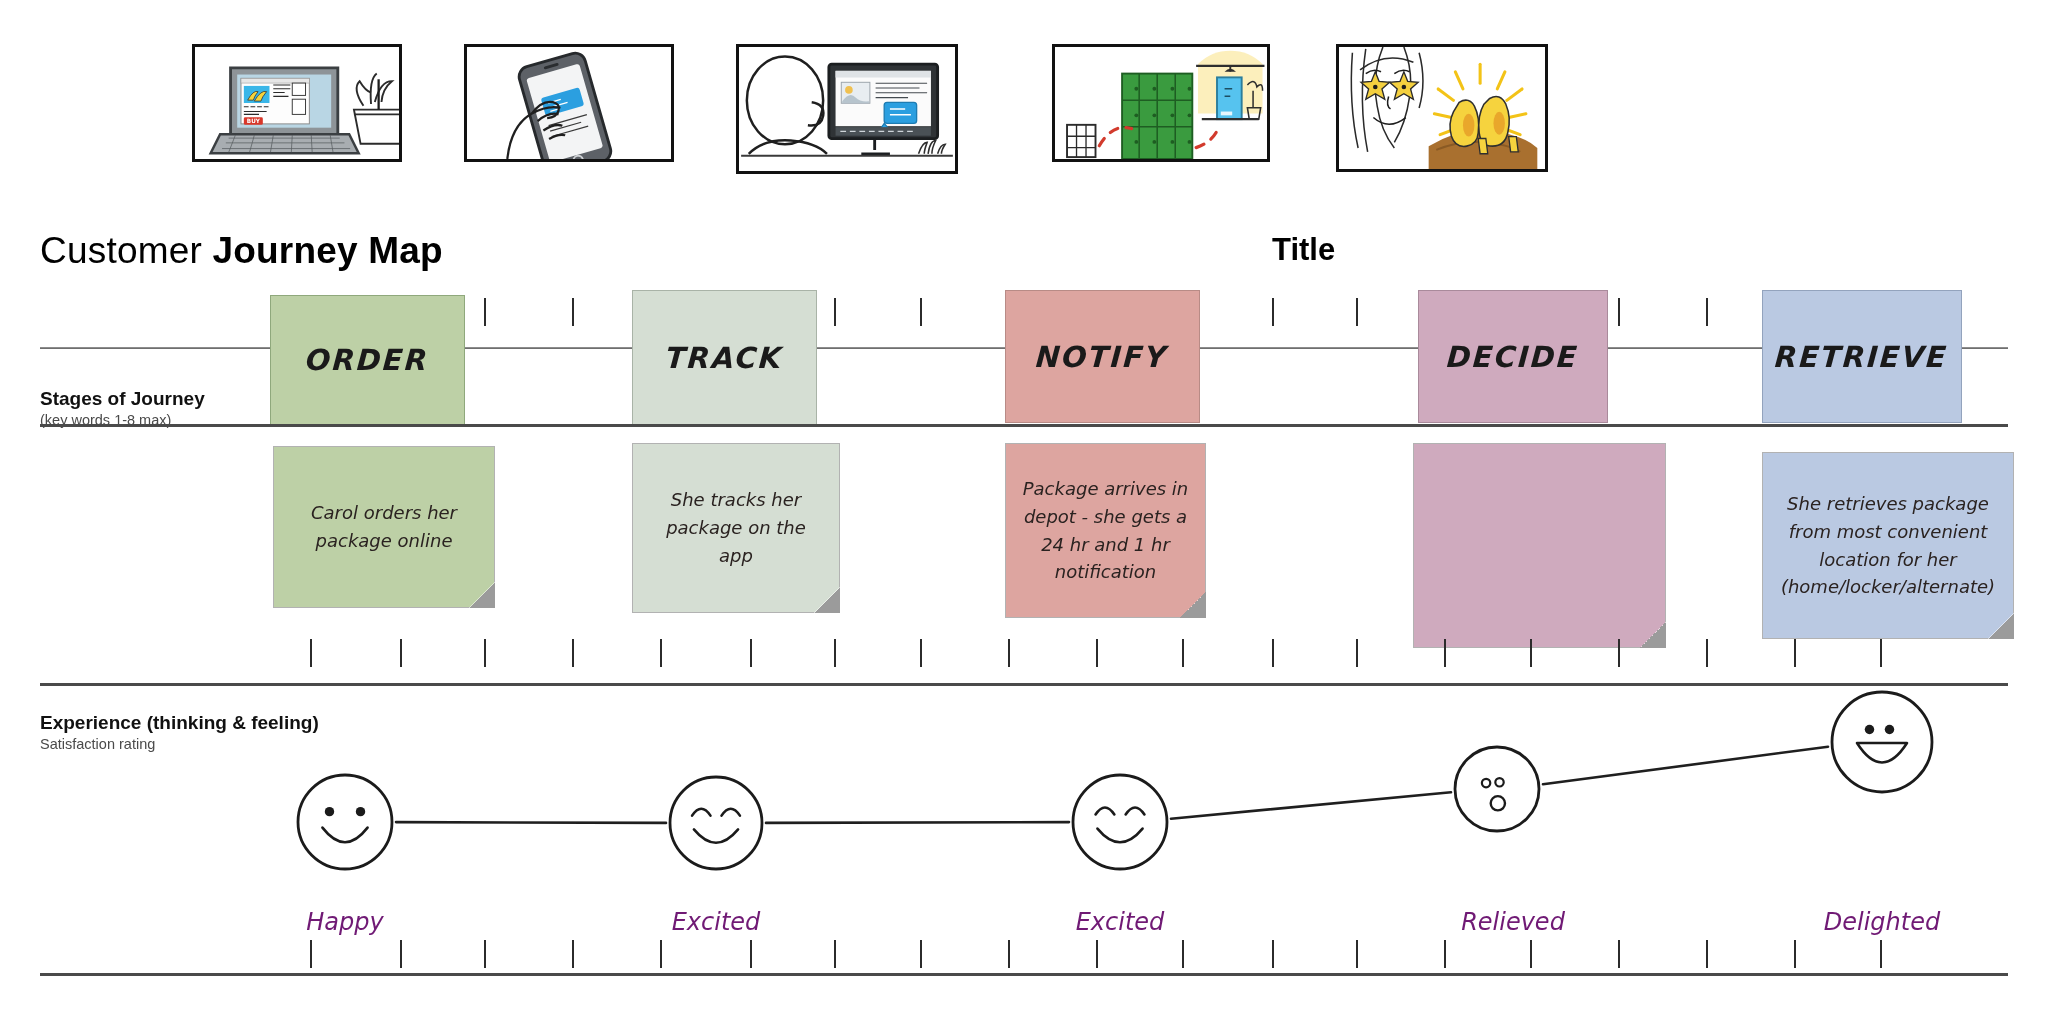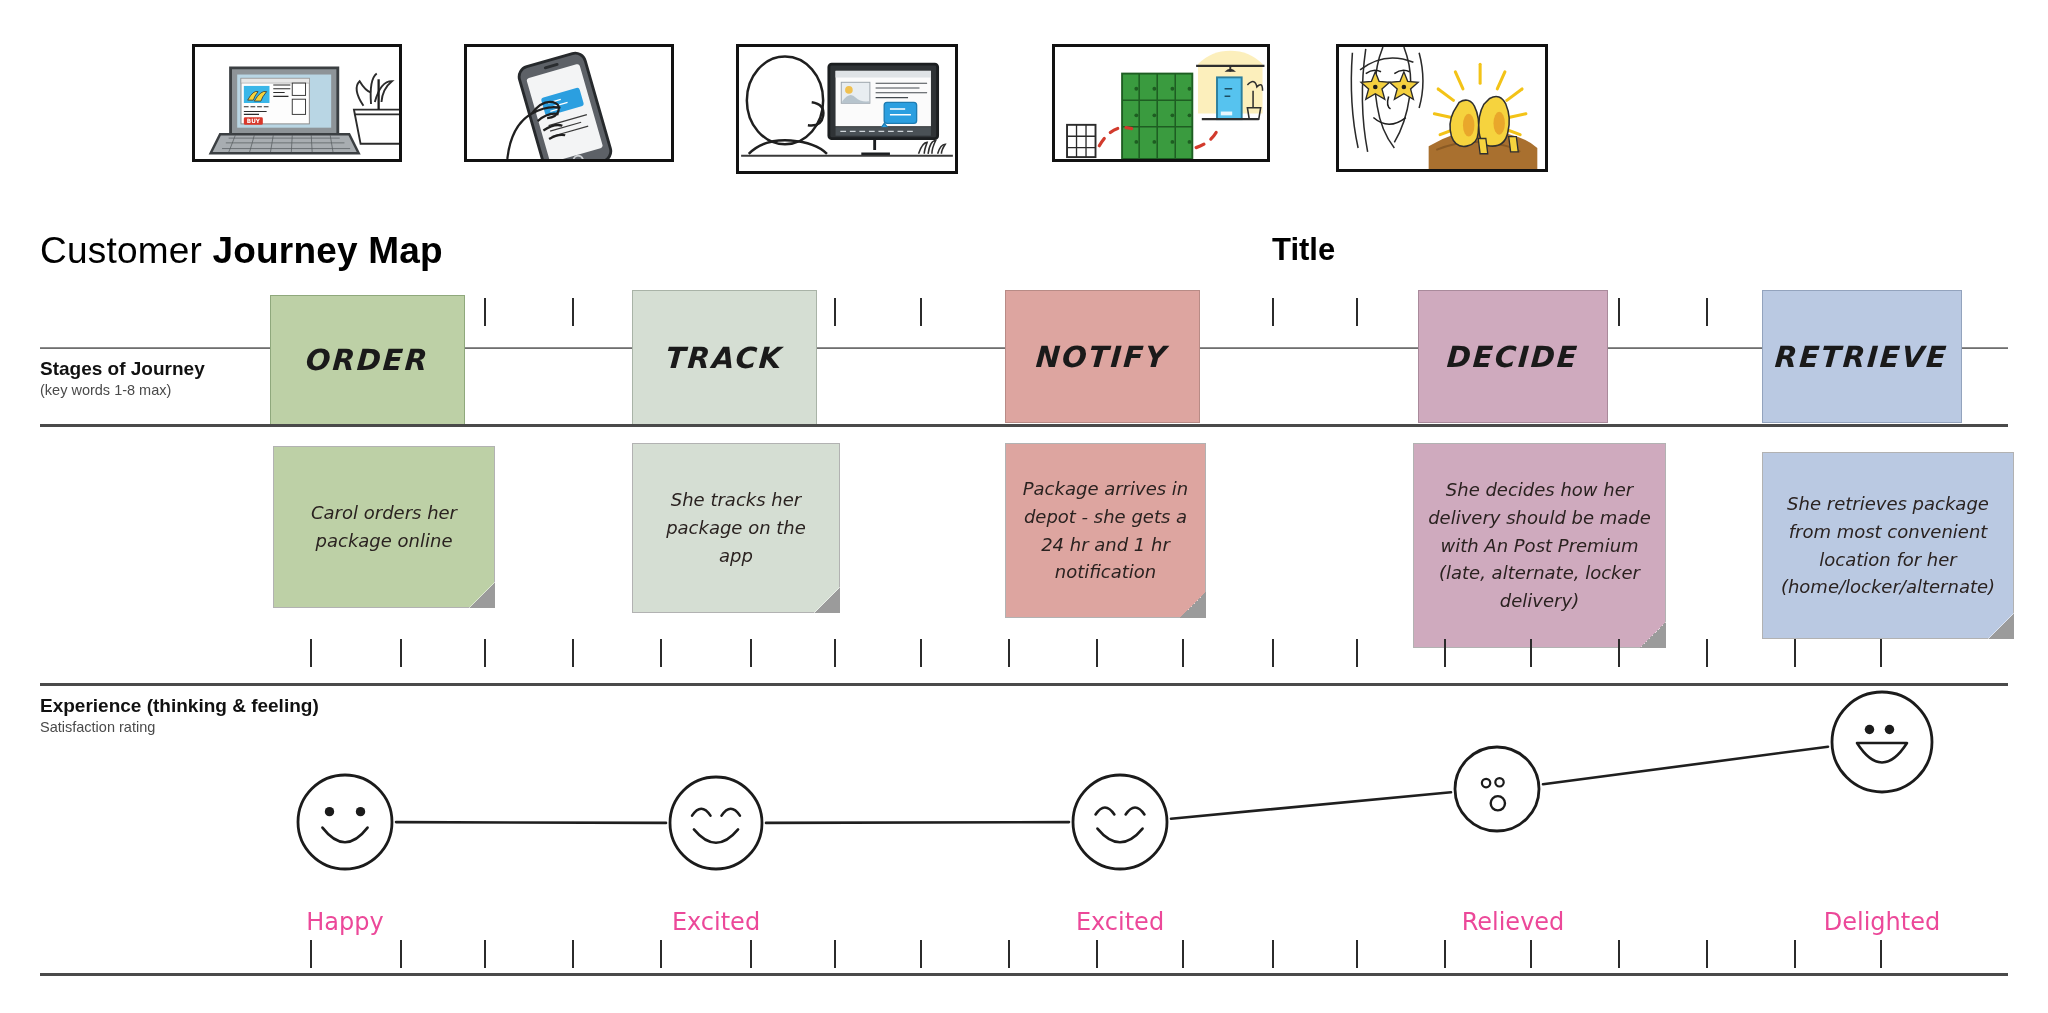--- a/index.html
+++ b/index.html
@@ -68,22 +68,22 @@
   }
 
   
   .tick{position:absolute;width:2px;background:#2b2b2b;}
 
   
   .stage-baseline{position:absolute;height:1px;background:#8d8d8d;}
   .face{position:absolute;}
   .face svg{display:block;}
   .exp-label{
-    position:absolute;font-family:"DejaVu Sans",sans-serif;
-    font-size:24px;color:#ec4899;text-align:center;transform:translateX(-50%);
+    position:absolute;font-family:"DejaVu Sans",sans-serif;font-style:italic;
+    font-size:24px;color:#701a75;text-align:center;transform:translateX(-50%);
     white-space:nowrap;
   }
   .exp-line{position:absolute;left:0;top:0;pointer-events:none;}
 </style>
 </head>
 <body>
 
 <div class="canvas">
 
   <div class="photo-strip">
@@ -287,21 +287,21 @@
   </div>
 
   <div class="main-title">
     <span class="light">Customer </span><span class="bold">Journey Map</span>
   </div>
   <div class="doc-title">Title</div>
 
   <div class="rule" style="left:40px;top:347px;width:1968px;"></div>
   <div class="stage-baseline" style="left:40px;top:347px;width:1968px;"></div>
 
-  <div class="row-label" style="top:358px;">
+  <div class="row-label" style="top:388px;">
     <div class="h">Stages of Journey</div>
     <div class="s">(key words 1-8 max)</div>
   </div>
 
   <div class="stage-card" id="stage0" style="left:270px;top:295px;width:195px;height:130px;background:#bdd0a6;border-color:#8fa87c;">
     <span class="stage-text">ORDER</span>
   </div>
   <div class="stage-card" id="stage1" style="left:632px;top:290px;width:185px;height:135px;background:#d5ded3;border-color:#a9b3a7;">
     <span class="stage-text">TRACK</span>
   </div>
@@ -347,25 +347,20 @@
   <div class="note" style="left:1005px;top:443px;width:201px;height:175px;background:#dda5a0;">
     <span class="note-text">Package arrives in
 depot -  she gets a
 24 hr and 1 hr
 notification</span>
     <span class="note-white-corner"></span>
     <span class="fold"></span>
   </div>
 
   <div class="note" style="left:1413px;top:443px;width:253px;height:205px;background:#cfaabe;">
-    <span class="note-text">She decides how her
-delivery should be made
-with An Post Premium
-(late, alternate, locker
-delivery)</span>
     <span class="note-white-corner"></span>
     <span class="fold"></span>
   </div>
 
   <div class="note" style="left:1762px;top:452px;width:252px;height:187px;background:#bac9e2;">
     <span class="note-text">She retrieves package
 from most convenient
 location for her
 (home/locker/alternate)</span>
     <span class="note-white-corner"></span>
@@ -389,21 +384,21 @@
       <div class="tick" style="left: 1444px; top: 639px; height: 28px;"></div>
       <div class="tick" style="left: 1530px; top: 639px; height: 28px;"></div>
       <div class="tick" style="left: 1618px; top: 639px; height: 28px;"></div>
       <div class="tick" style="left: 1706px; top: 639px; height: 28px;"></div>
       <div class="tick" style="left: 1794px; top: 639px; height: 28px;"></div>
       <div class="tick" style="left: 1880px; top: 639px; height: 28px;"></div>
     </div>
 
   <div class="rule thick" style="left:40px;top:683px;width:1968px;"></div>
 
-  <div class="row-label" style="top:695px;">
+  <div class="row-label" style="top:712px;">
     <div class="h">Experience (thinking &amp; feeling)</div>
     <div class="s">Satisfaction rating</div>
   </div>
 
   <svg class="exp-line" width="2048" height="1013">
     <polyline id="satpath" fill="none" stroke="#1f1f1f" stroke-width="2.6" points=""></polyline>
   <line x1="396" y1="822.1" x2="666" y2="822.9" stroke="#1f1f1f" stroke-width="2.6" stroke-linecap="round"></line>
       <line x1="766" y1="822.9" x2="1069" y2="822.1" stroke="#1f1f1f" stroke-width="2.6" stroke-linecap="round"></line>
       <line x1="1171" y1="818.7" x2="1451" y2="792.3" stroke="#1f1f1f" stroke-width="2.6" stroke-linecap="round"></line>
       <line x1="1543" y1="784.3" x2="1828" y2="746.7" stroke="#1f1f1f" stroke-width="2.6" stroke-linecap="round"></line>

